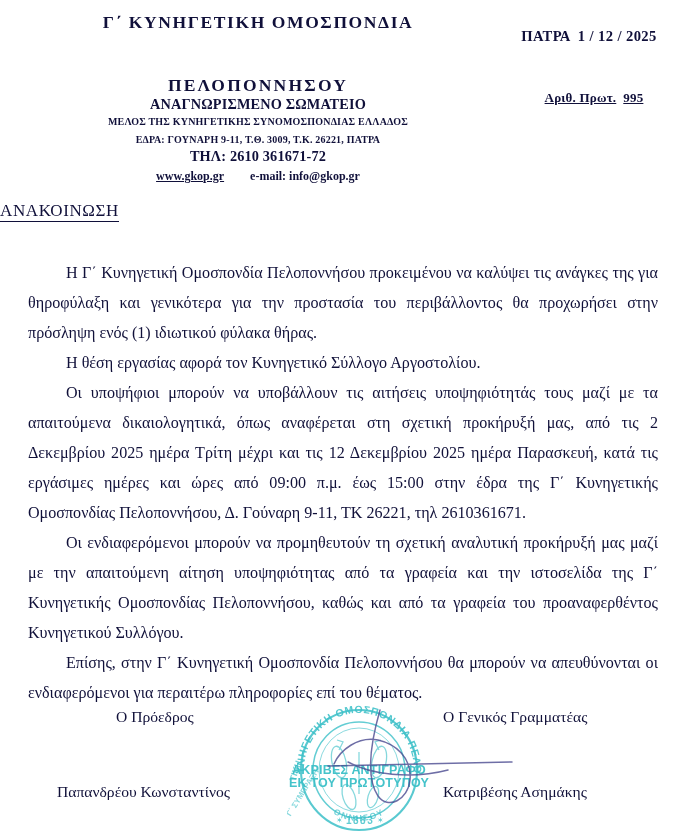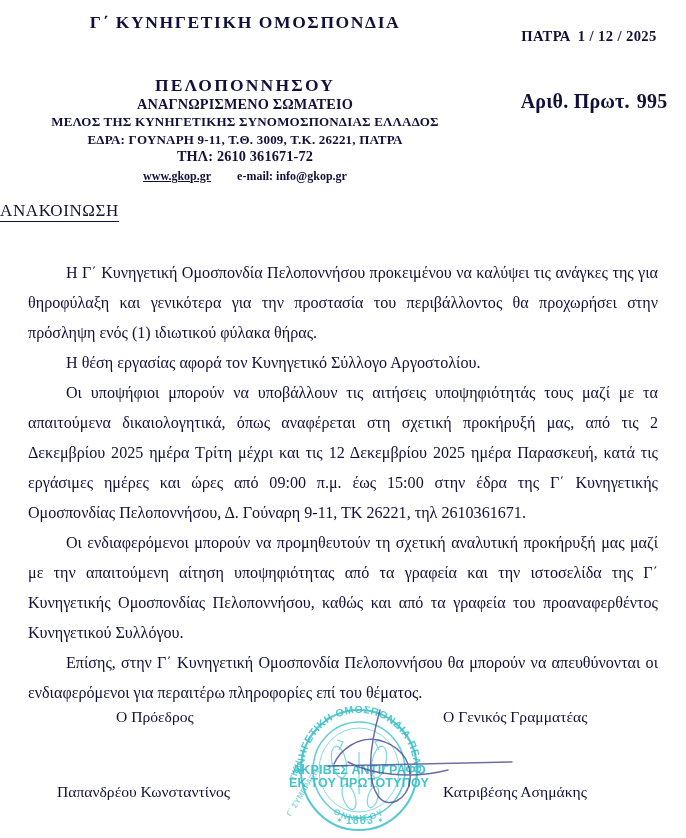--- a/index.html
+++ b/index.html
@@ -30,20 +30,21 @@
     left: 0;
     width: 686px;
     height: 160px;
   }
   .header-left {
     position: absolute;
     left: 0;
     top: 0;
     width: 490px;
     text-align: center;
+    padding-left: 13px;
   }
   .org-title {
     font-weight: bold;
     font-size: 17.5px;
     line-height: 21px;
     letter-spacing: 1.6px;
     color: #10103a;
     white-space: nowrap;
   }
   .org-title.line2 {
@@ -52,21 +53,21 @@
   }
   .org-sub {
     font-weight: bold;
     font-size: 14.3px;
     line-height: 17.4px;
     letter-spacing: 0.15px;
     color: #10103a;
     white-space: nowrap;
   }
   .org-sub.wide {
-    font-size: 13px;
+    font-size: 10px;
     letter-spacing: 0.2px;
   }
   .org-contact {
     margin-top: 1px;
     font-weight: bold;
     font-size: 12px;
     line-height: 18px;
     color: #10103a;
     white-space: nowrap;
   }
@@ -86,25 +87,26 @@
     font-weight: bold;
     font-size: 14.6px;
     letter-spacing: 0.4px;
     white-space: nowrap;
     color: #10103a;
   }
   .hdr-place .place { margin-right: 7px; }
   .hdr-protocol {
     margin-top: 45px;
     font-weight: bold;
-    font-size: 20px;
+    font-size: 13px;
     letter-spacing: 0.2px;
     white-space: nowrap;
     color: #10103a;
     padding-left: 10px;
+    text-decoration: underline;
   }
   .hdr-protocol .num { margin-left: 7px; }
 
   
   .doc-title {
     position: absolute;
     top: 201px;
     left: 0;
     width: 686px;
     font-size: 17px;

